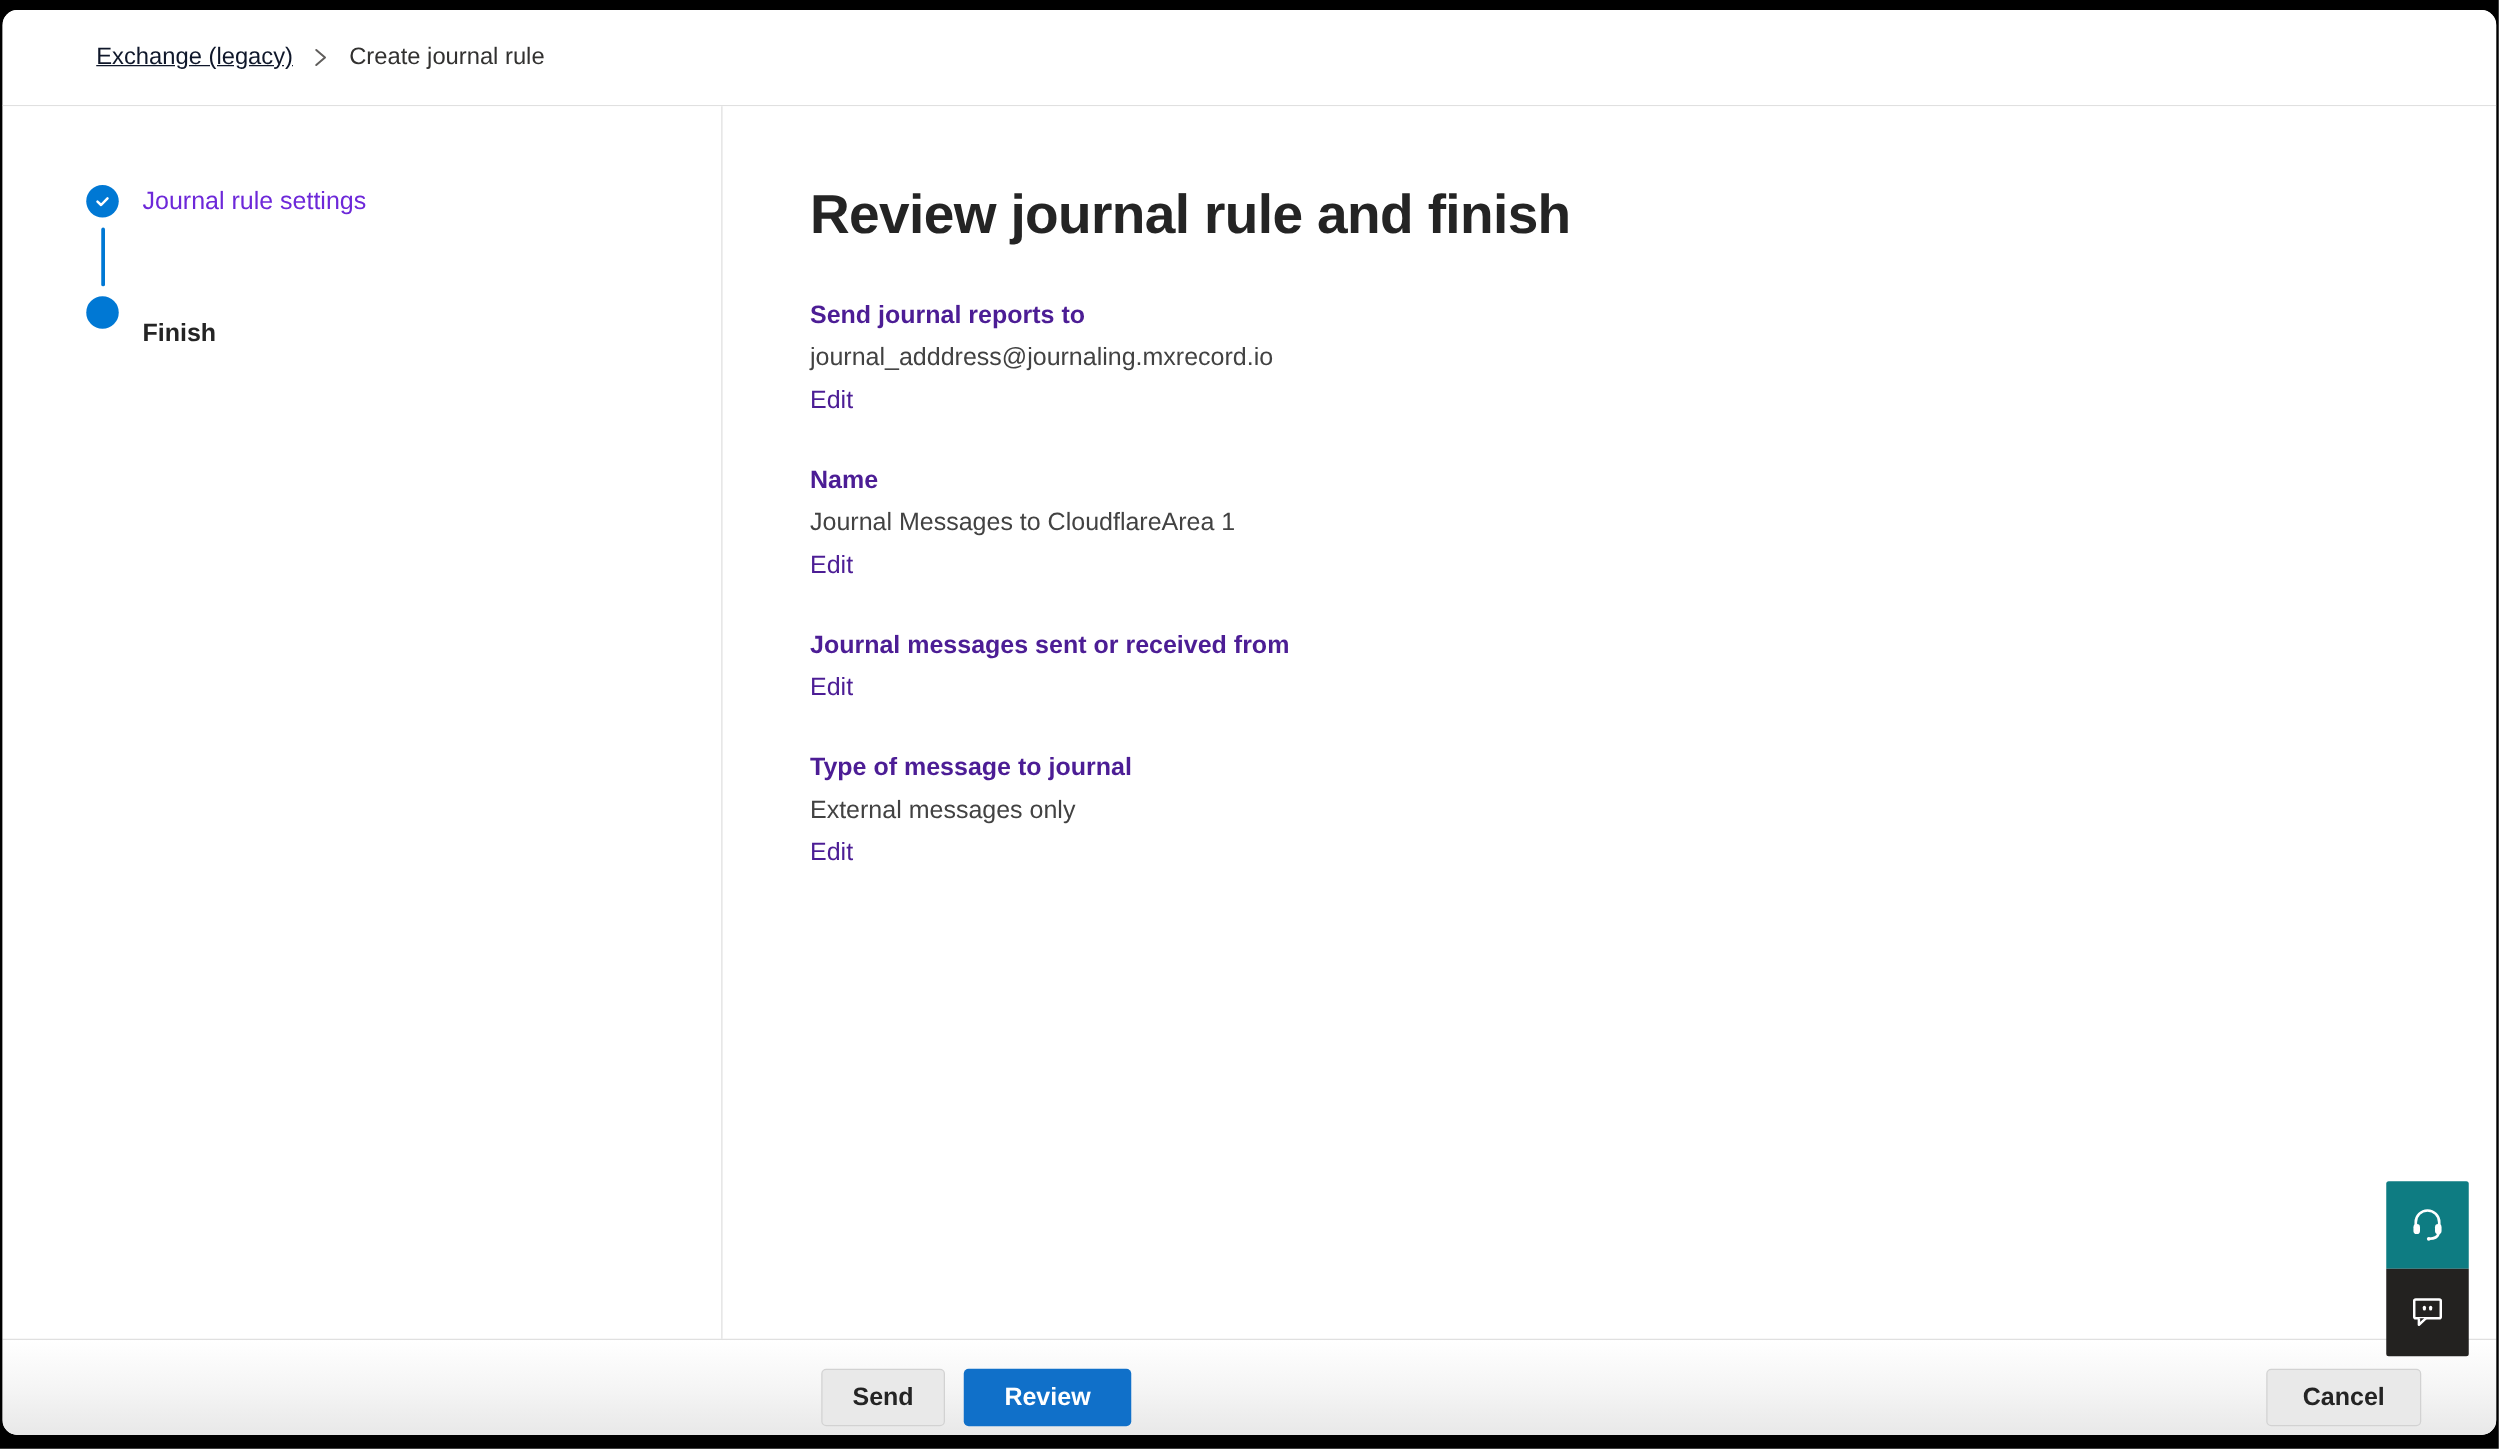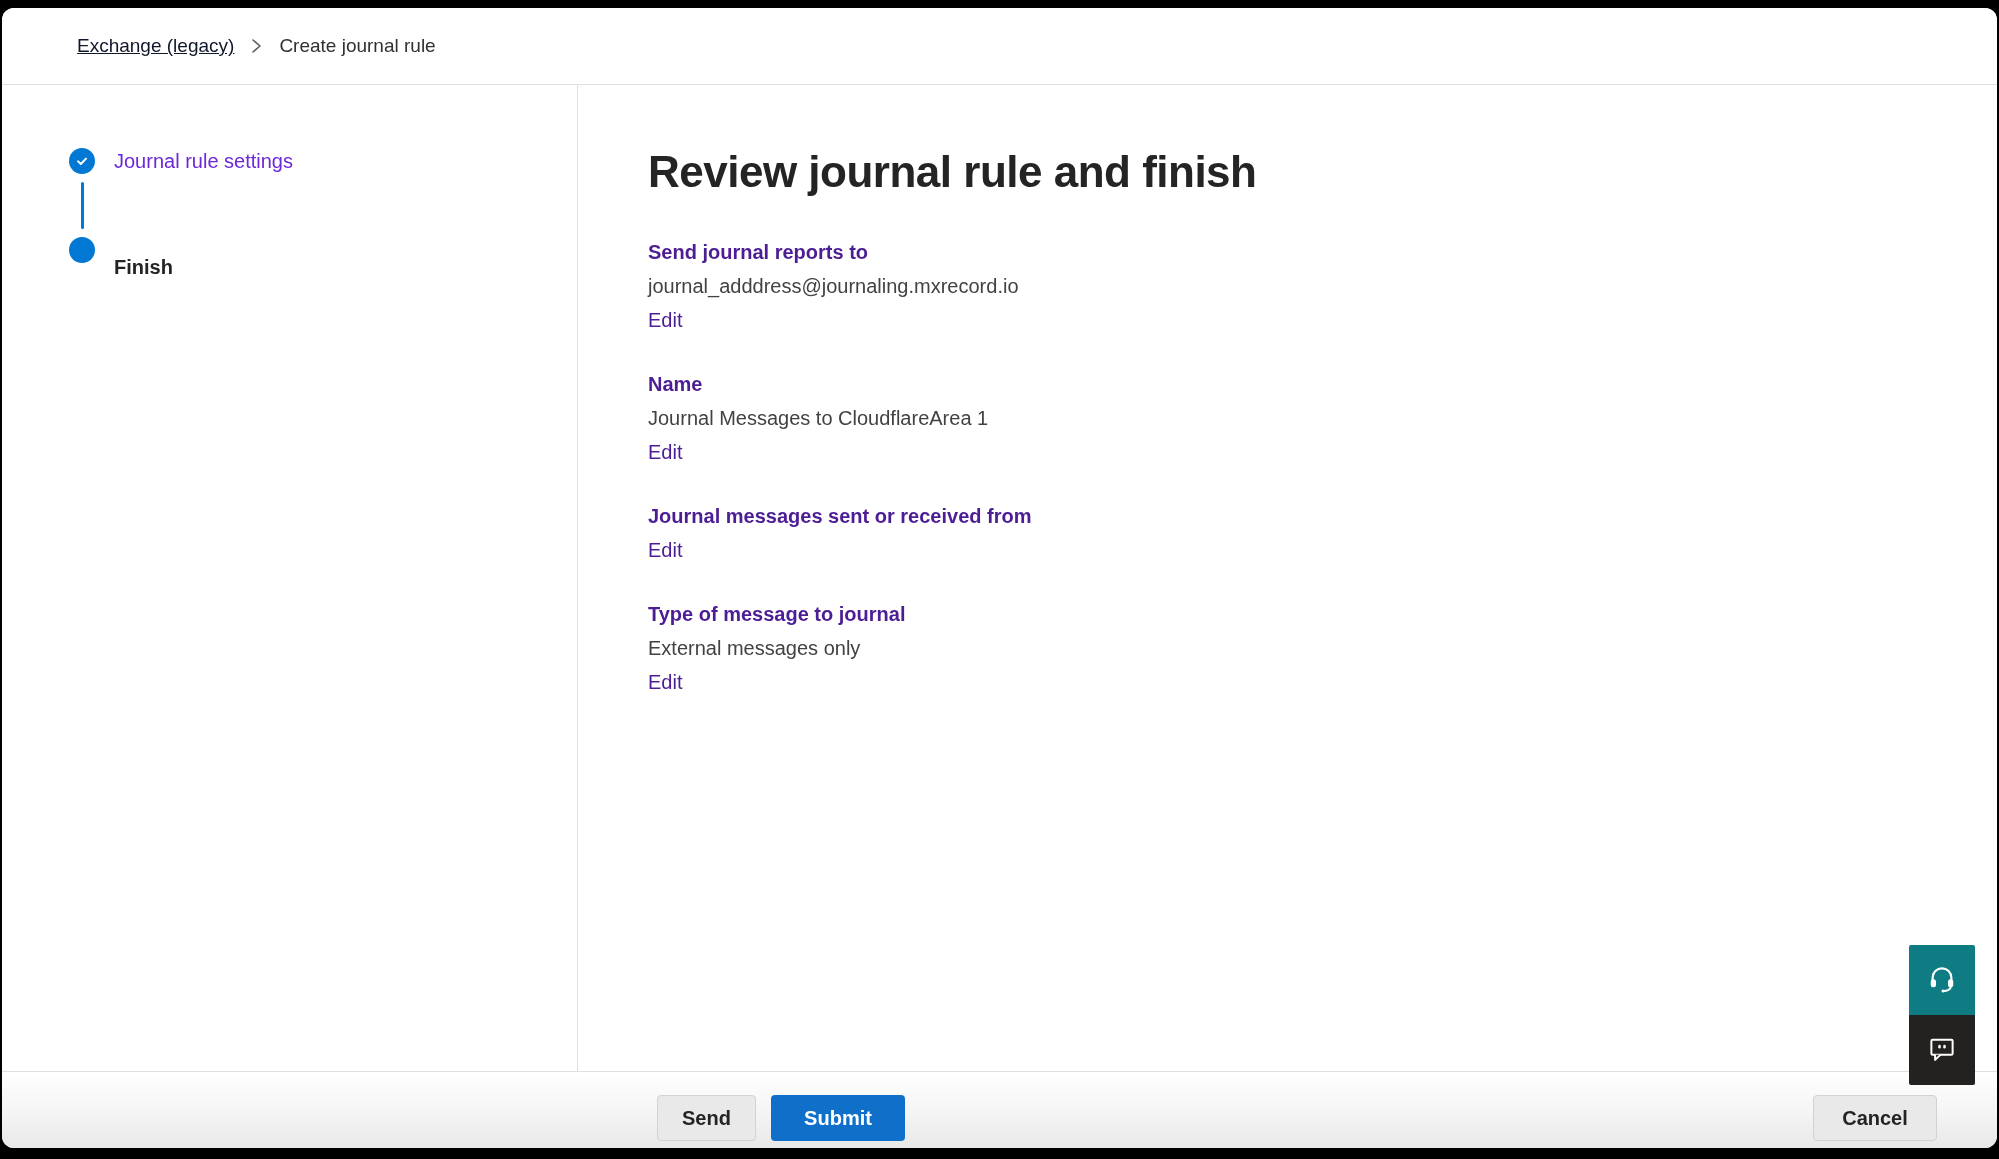--- a/index.html
+++ b/index.html
@@ -217,21 +217,21 @@
       <div class="section">
         <div class="label">Type of message to journal</div>
         <div class="value">External messages only</div>
         <span class="edit-link">Edit</span>
       </div>
     </div>
   </div>
 
   <div class="footer">
     <button class="btn gray btn-back">Send</button>
-    <button class="btn btn-submit">Submit</button>
+    <button class="btn btn-submit">Review</button>
     <button class="btn gray btn-cancel">Cancel</button>
   </div>
 
   <button class="float-btn float-support">
     <span>
       <svg width="30" height="30" viewBox="0 0 24 24" fill="none">
         <path d="M4.5 14 v-3 a7.5 7.5 0 0 1 15 0 v3" stroke="#ffffff" stroke-width="1.7" stroke-linecap="round"></path>
         <rect x="3" y="12.2" width="4.2" height="6.4" rx="2" fill="#ffffff"></rect>
         <rect x="16.8" y="12.2" width="4.2" height="6.4" rx="2" fill="#ffffff"></rect>
         <path d="M19 18.6 c-0.8 2.2 -3 3 -5.6 3" stroke="#ffffff" stroke-width="1.7" stroke-linecap="round"></path>

